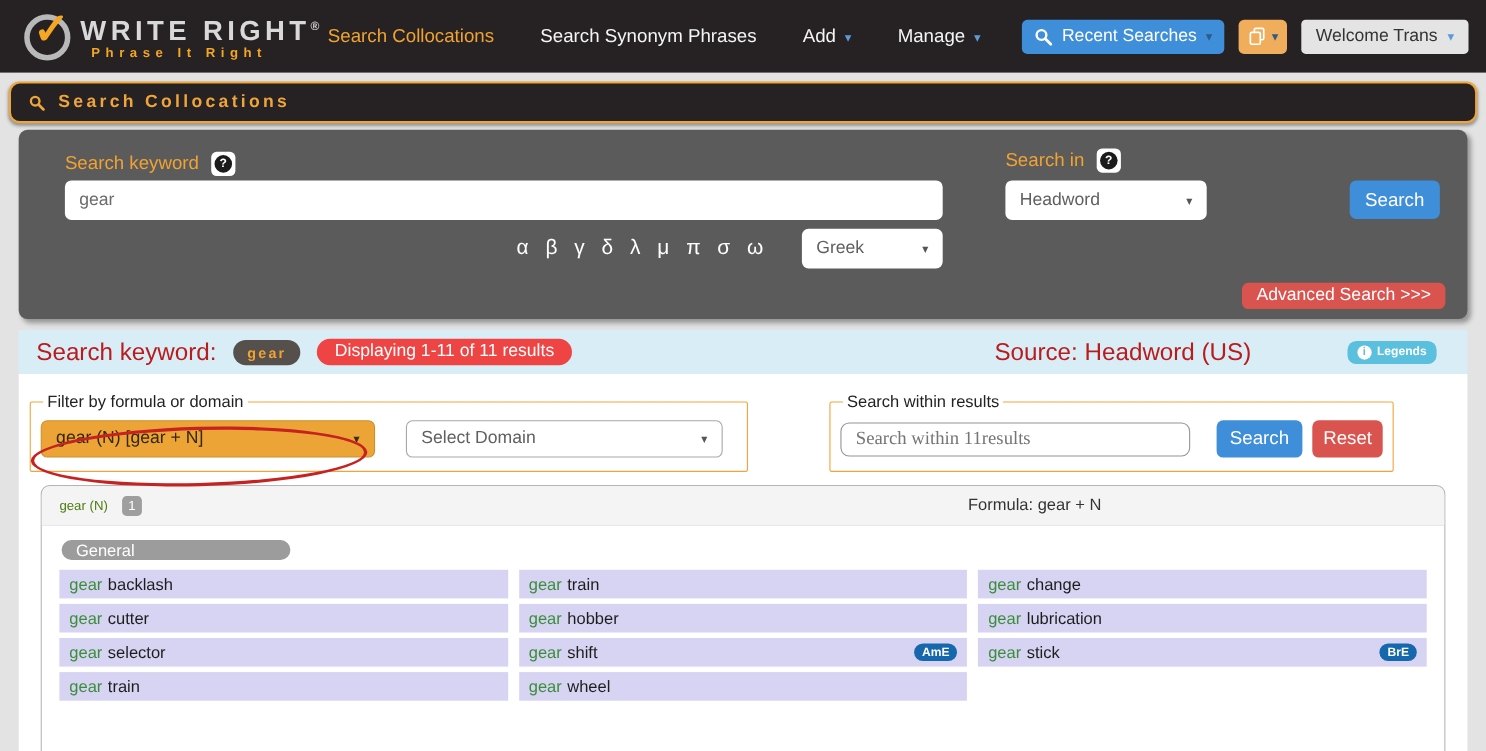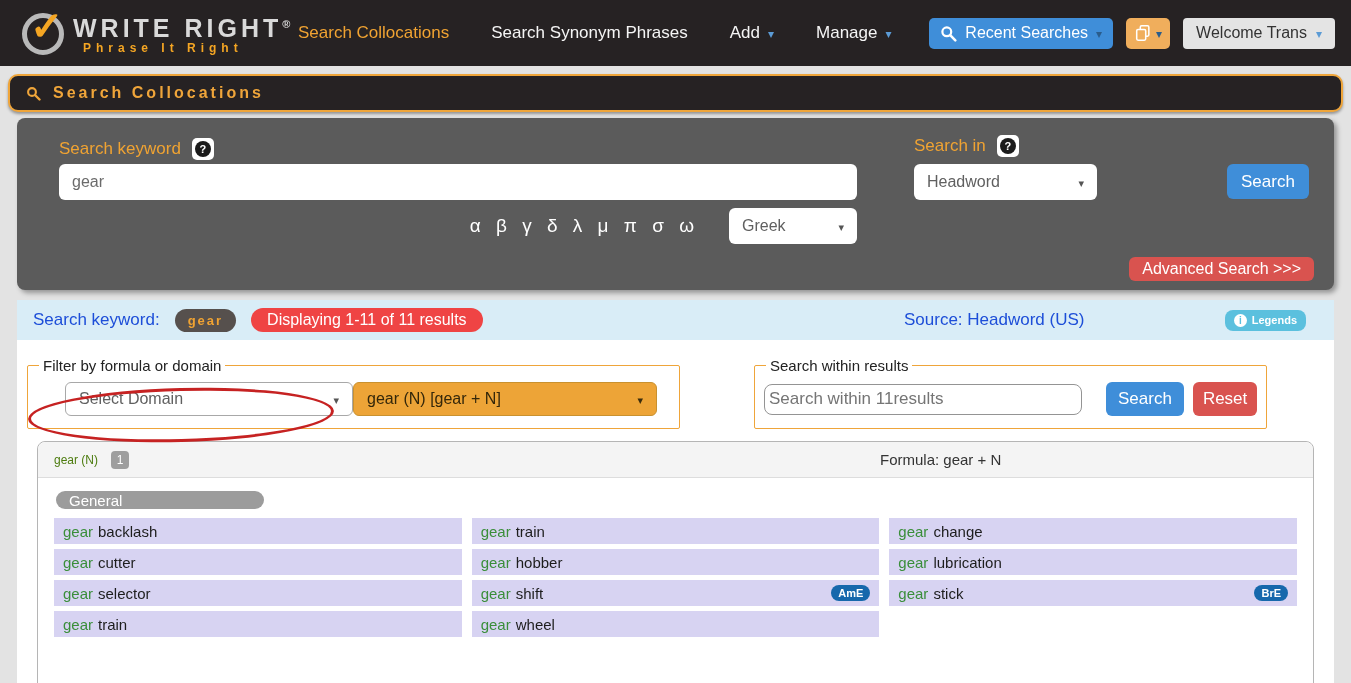--- a/index.html
+++ b/index.html
@@ -88,21 +88,21 @@
   .btn-blue { background: #3f8ed9; }
   .btn-red { background: #d9534f; }
   .btn-search-main { position: absolute; left: 1210px; top: 46px; height: 35px; padding: 0 14px; font-size: 17px; }
   .btn-advanced { position: absolute; right: 20px; bottom: 9px; height: 24px; padding: 0 13px; font-size: 16px; }
 
   
   .info-bar {
     position: relative; margin: 10px 17px 0; height: 40px; background: #d9edf7;
     display: flex; align-items: center; gap: 15px; padding: 0 16px;
   }
-  .info-label, .info-source { color: #1d4ed8; font-size: 17px; }
+  .info-label, .info-source { color: #b91c1c; font-size: 22px; }
   .pill-gear { background: #56504d; color: #f0a332; font-weight: bold; font-size: 13px; letter-spacing: 2px; padding: 4px 13px; border-radius: 12px; }
   .pill-displaying { background: #ef4444; color: #fff; font-size: 16px; padding: 3px 16px; border-radius: 14px; }
   .info-source { position: absolute; left: 887px; }
   .btn-legends { position: absolute; right: 28px; background: #5bc0de; border-radius: 8px; font-size: 11px; font-weight: bold; color: #fff; padding: 4px 9px; display: flex; align-items: center; gap: 5px; cursor: pointer; }
   .legends-icon { width: 13px; height: 13px; border-radius: 50%; background: #fff; color: #5bc0de; font-size: 10px; font-weight: bold; font-style: normal; display: flex; align-items: center; justify-content: center; }
   .legends-icon::after { content: "i"; }
 
   
   .main { margin: 0 17px; background: #fff; height: 343px; padding-top: 17px; }
   .fs-row { display: flex; padding: 0 10px; }
@@ -112,21 +112,21 @@
   .fs-within { width: 507px; margin-left: 74px; }
   .fs-content { display: flex; align-items: center; margin-top: 5px; }
   .select-formula { width: 304px; height: 34px; background: #eda437; border: 1px solid #c9912f; color: #34270a; }
   .select-formula .caret-gray::after { color: #3c2d0c; }
   .select-domain { width: 288px; height: 34px; border: 1px solid #a8a8a8; margin-left: 28px; }
   .annotation-ellipse {
     position: absolute; left: 0px; top: 14px; width: 306px; height: 54px;
     border: 3px solid #c62222; border-radius: 50%; transform: rotate(-1.5deg);
     pointer-events: none; z-index: 5;
   }
-  .within-input { width: 318px; height: 31px; border: 1px solid #949494; border-radius: 8px; font-size: 17px; color: #555; padding: 0 4px; outline: none; background: #fff; }
+  .within-input { width: 318px; height: 31px; border: 1px solid #949494; border-radius: 8px; font-size: 17px; color: #555; padding: 0 13px; outline: none; background: #fff; font-family: Liberation Serif, serif; }
   .btn-search-within { height: 34px; padding: 0 12px; font-size: 17px; margin-left: 24px; }
   .btn-reset { height: 34px; padding: 0 10px; font-size: 17px; margin-left: 9px; }
 
   
   .results-panel { position: relative; margin: 12px 20px 0; border: 1px solid #b5b5b5; border-radius: 8px 8px 0 0; height: 262px; background: #fff; }
   .rp-header {
     position: relative; height: 36px; background: #f4f4f4; border-bottom: 1px solid #ddd;
     border-radius: 8px 8px 0 0; display: flex; align-items: center; gap: 13px; padding: 0 16px;
   }
   .rp-title { font-size: 12px; color: #4d7c0f; }
@@ -244,26 +244,26 @@
     <i class="legends-icon"></i>
     <span>Legends</span>
   </span>
 </div>
 
 <div class="main">
   <div class="fs-row">
     <fieldset class="fs-formula">
       <legend>Filter by formula or domain</legend>
       <div class="fs-content">
+        <div class="select select-formula">
+          <span>gear (N) [gear + N]</span>
+          <span class="caret caret-gray"></span>
+        </div>
         <div class="select select-domain">
           <span>Select Domain</span>
-          <span class="caret caret-gray"></span>
-        </div>
-        <div class="select select-formula">
-          <span>gear (N) [gear + N]</span>
           <span class="caret caret-gray"></span>
         </div>
       </div>
       <div class="annotation-ellipse"></div>
     </fieldset>
     <fieldset class="fs-within">
       <legend>Search within results</legend>
       <div class="fs-content">
         <input class="within-input" type="text" placeholder="Search within 11results" style="">
         <button class="btn btn-blue btn-search-within">Search</button>

